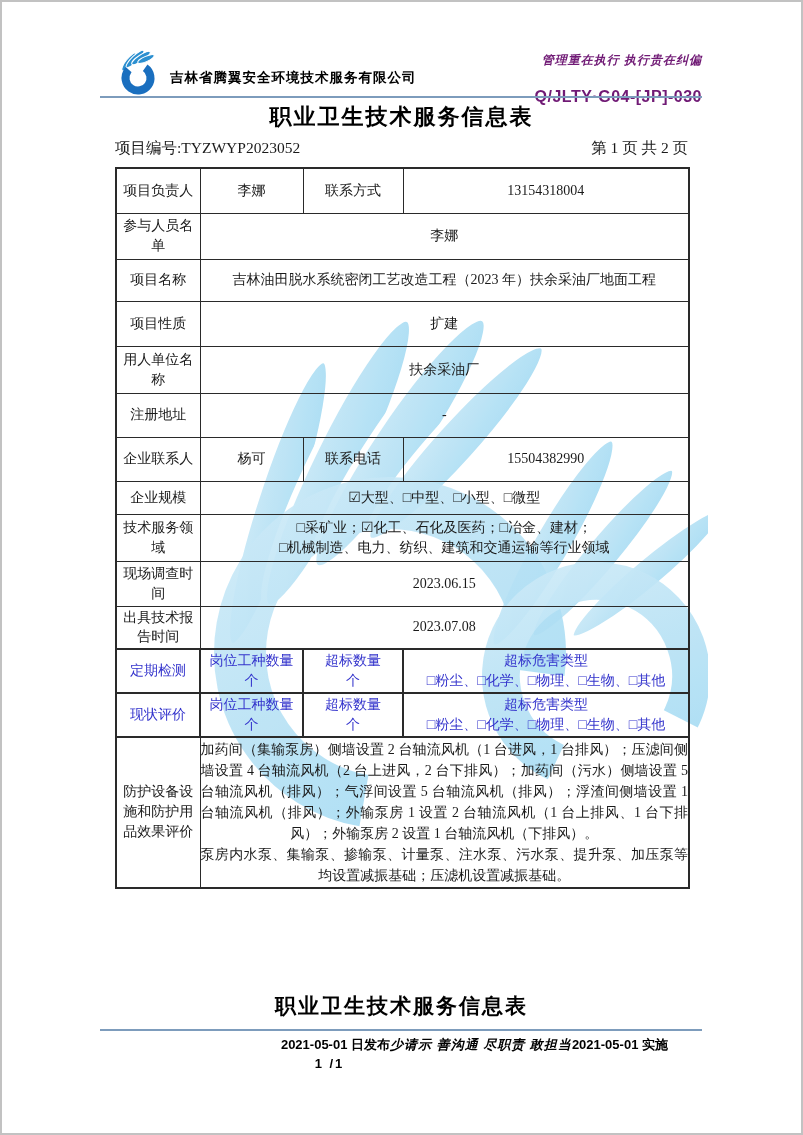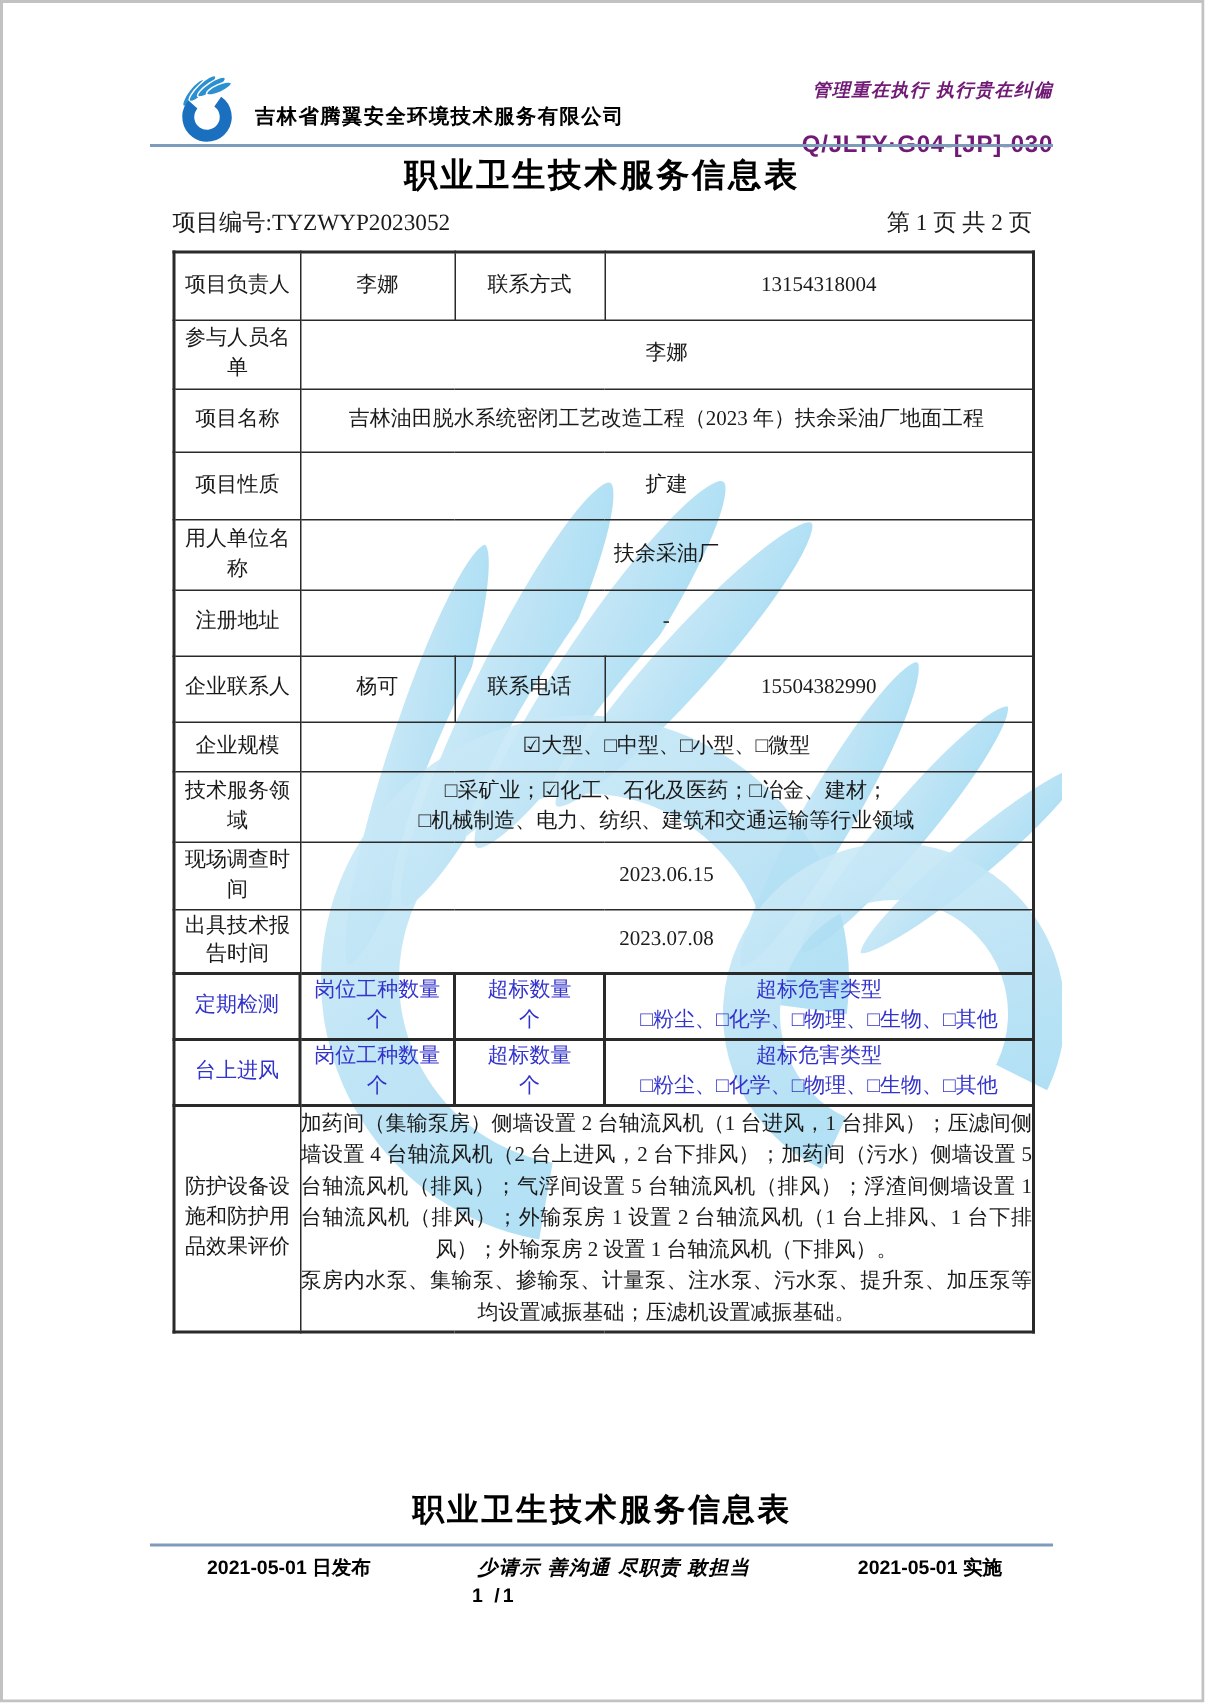--- a/index.html
+++ b/index.html
@@ -54,21 +54,21 @@
 
   
   .footer-title{
     position:absolute;left:0;top:992px;width:803px;text-align:center;
     font-family:"Liberation Sans","DejaVu Sans",sans-serif;
     font-size:21px;font-weight:bold;letter-spacing:2px;color:#000;z-index:2;
   }
   .footer-rule{position:absolute;left:100px;top:1029px;width:602px;height:2px;background:#7d9cbc;z-index:2;}
   .footer-row{
     position:absolute;left:100px;top:1036px;width:602px;z-index:2;
-    display:flex;justify-content:space-between;align-items:center;
+    display:flex;justify-content:flex-end;align-items:center;
     padding:0;box-sizing:border-box;
     font-family:"Liberation Sans","DejaVu Sans",sans-serif;
     font-size:13px;font-weight:bold;color:#000;
   }
   .footer-row .issue{margin-left:38px;}
   .footer-row .impl{margin-right:34px;}
   .motto{font-style:italic;letter-spacing:1px;}
   .page-num{
     position:absolute;left:0;top:1056px;width:659px;text-align:center;z-index:2;
     font-family:"Liberation Sans","DejaVu Sans",sans-serif;
@@ -210,21 +210,21 @@
       <div>超标数量</div>
       <div>个</div>
     </td>
     <td>
       <div>超标危害类型</div>
       <div>□粉尘、□化学、□物理、□生物、□其他</div>
     </td>
   </tr>
 
   <tr class="hl" style="height:42px">
-    <td>台上进风</td>
+    <td>现状评价</td>
     <td>
       <div>岗位工种数量</div>
       <div>个</div>
     </td>
     <td>
       <div>超标数量</div>
       <div>个</div>
     </td>
     <td>
       <div>超标危害类型</div>

